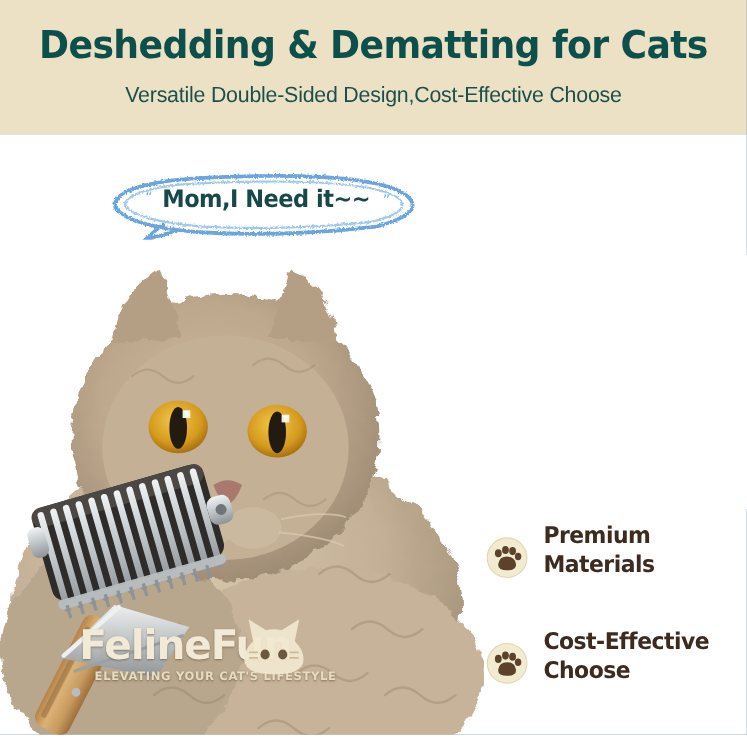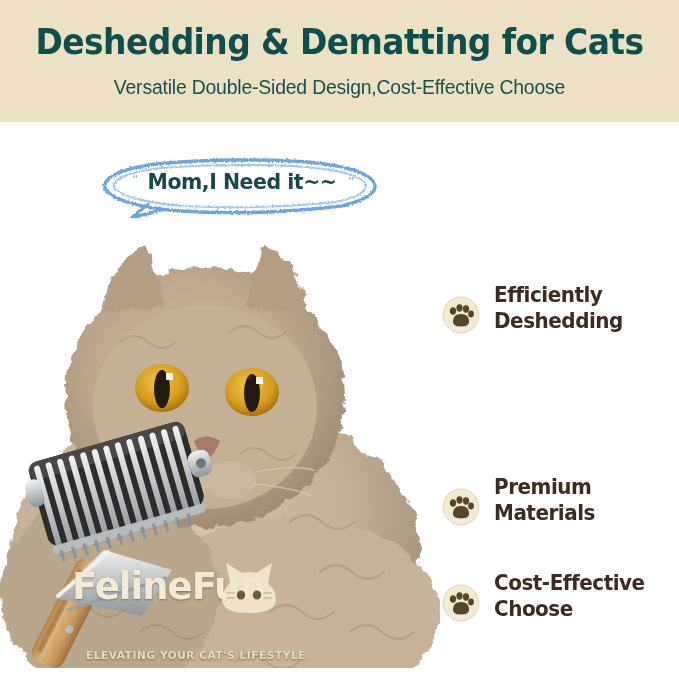--- a/index.html
+++ b/index.html
@@ -68,21 +68,20 @@
     font-weight:bold;font-size:37px;letter-spacing:-1px;
     color:#f2ead6;white-space:nowrap;
     text-shadow:0 1px 2px rgba(60,40,20,.45);
   }
   .brand-tag{
     position:absolute;left:14px;top:44px;
     font-family:"DejaVu Sans","Liberation Sans",sans-serif;
     font-weight:bold;font-size:10.5px;letter-spacing:0.6px;
     color:#e7dcc2;white-space:nowrap;
     text-shadow:0 1px 2px rgba(60,40,20,.5);
-    margin-top:40px;
   }
   .brand-mark{position:absolute;left:146px;top:-6px;width:62px;height:60px;}
 
   
   .features{position:absolute;left:436px;top:58px;width:243px;height:490px;}
   .feature{position:absolute;left:0;width:243px;height:80px;}
   .feature .badge{position:absolute;left:6px;top:12px;width:38px;height:38px;}
   .feature .flabel{
     position:absolute;left:58px;top:-2px;width:190px;
     font-family:"DejaVu Sans","Liberation Sans",sans-serif;
@@ -302,36 +301,20 @@
           <text x="36" y="28">“</text>
           <text x="252" y="30">”</text>
         </g>
       </svg>
       <div class="bubble-text">Mom,I Need it~~</div>
     </div>
 
     <div class="features">
 
 
-      <div class="feature" style="top:104px">
-        <div class="badge">
-          <svg width="38" height="38" viewBox="0 0 38 38">
-            <circle cx="19" cy="19" r="18" fill="#f3ead2" stroke="#e2d5b1" stroke-width="1"></circle>
-            <ellipse cx="11" cy="15" rx="3.1" ry="3.7" fill="#5c422a"></ellipse>
-            <ellipse cx="17.5" cy="12" rx="3.1" ry="3.7" fill="#5c422a"></ellipse>
-            <ellipse cx="24" cy="13" rx="3.1" ry="3.7" fill="#5c422a"></ellipse>
-            <ellipse cx="29" cy="18" rx="2.9" ry="3.4" fill="#5c422a"></ellipse>
-            <path d="M19 18 q7 0 8 6.4 q1 6 -8 6 q-9 0 -8 -6 q1 -6.4 8 -6.4 z" fill="#5c422a"></path>
-          </svg>
-        </div>
-        <div class="flabel">
-          <span>Efficiently</span>
-          <span>Deshedding</span>
-        </div>
-      </div>
 
 
       <div class="feature" style="top:296px">
         <div class="badge">
           <svg width="38" height="38" viewBox="0 0 38 38">
             <circle cx="19" cy="19" r="18" fill="#f3ead2" stroke="#e2d5b1" stroke-width="1"></circle>
             <ellipse cx="11" cy="15" rx="3.1" ry="3.7" fill="#5c422a"></ellipse>
             <ellipse cx="17.5" cy="12" rx="3.1" ry="3.7" fill="#5c422a"></ellipse>
             <ellipse cx="24" cy="13" rx="3.1" ry="3.7" fill="#5c422a"></ellipse>
             <ellipse cx="29" cy="18" rx="2.9" ry="3.4" fill="#5c422a"></ellipse>

